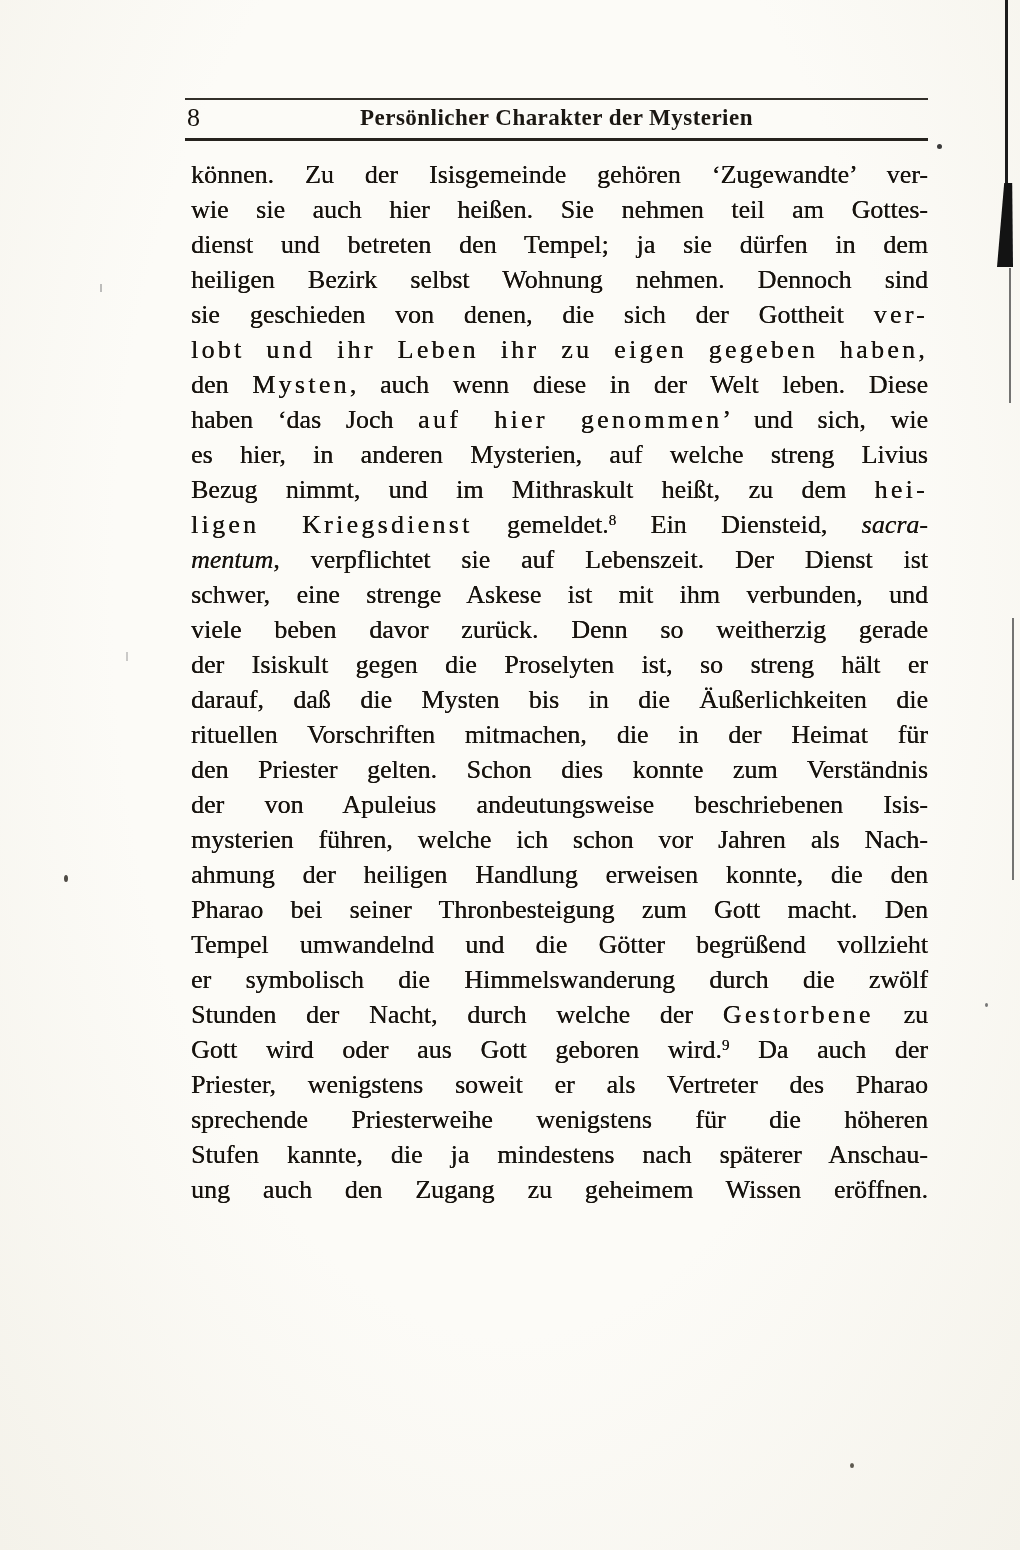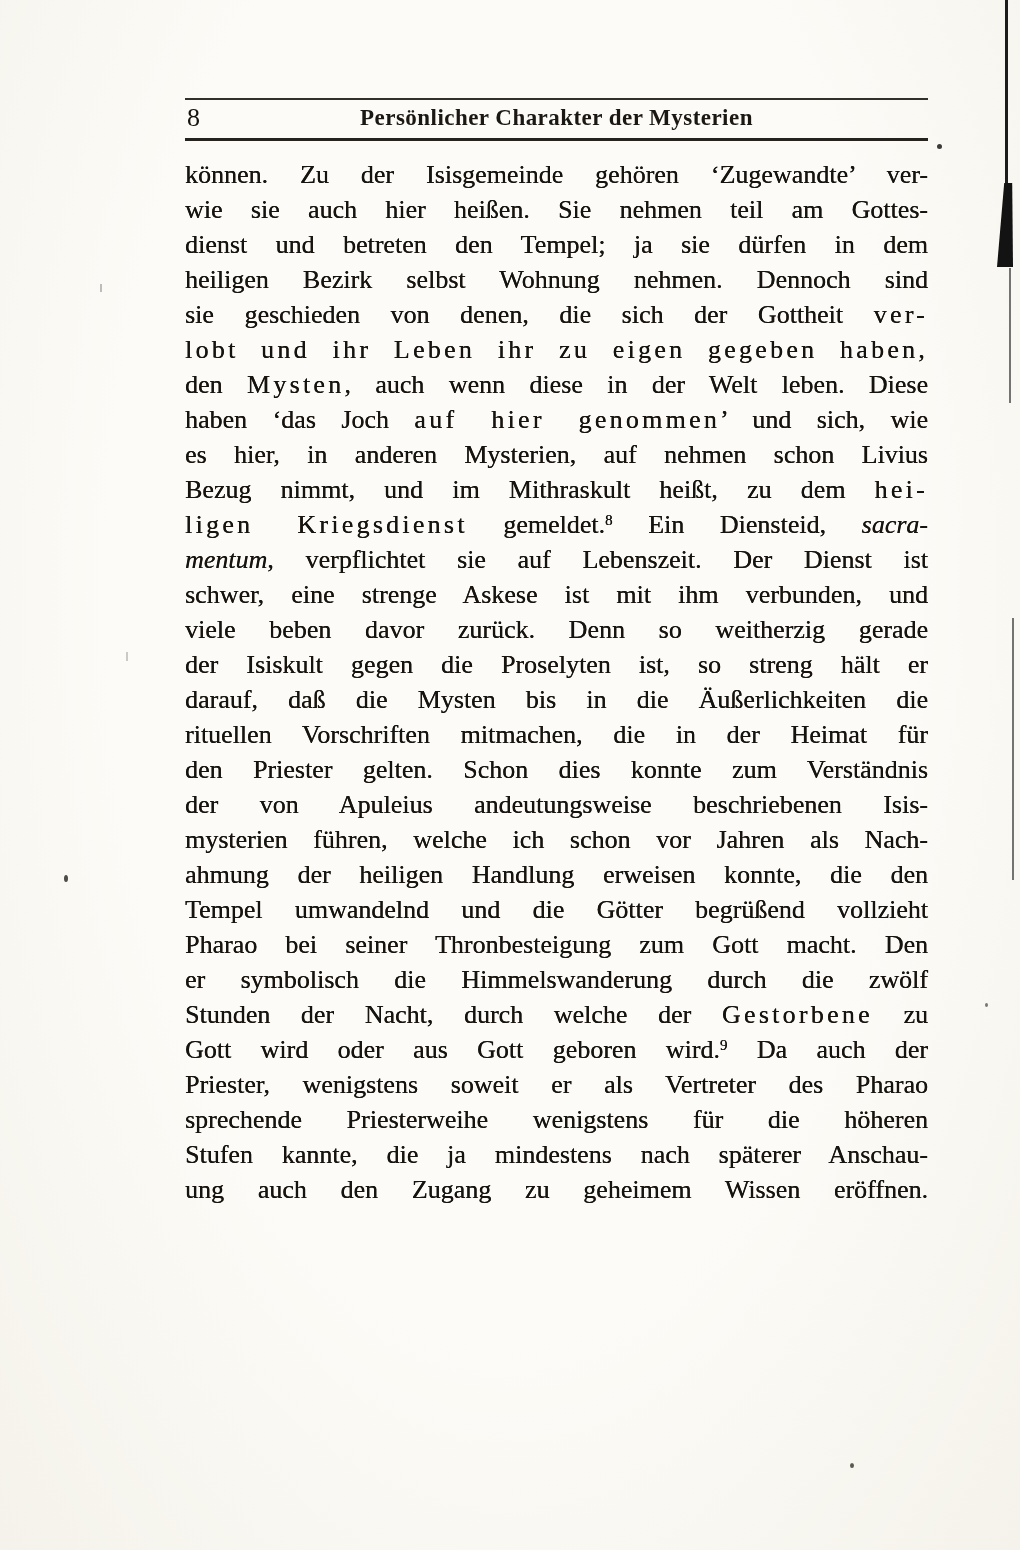--- a/index.html
+++ b/index.html
@@ -35,20 +35,21 @@
   }
   
   .text-block{
     position:absolute;left:185px;top:157px;width:743px;
   }
   .line{
     font-size:26px;line-height:35px;height:35px;
     text-align:justify;text-align-last:justify;
     white-space:normal;overflow:visible;
     text-shadow:0.2px 0 0 currentColor;
+    margin-left:6px;
   }
   .it{font-style:italic;}
   .sperr{letter-spacing:0.125em;word-spacing:0.2em;}
   .fn{font-size:15px;vertical-align:8px;line-height:0;letter-spacing:0;}
   
   .art{position:absolute;pointer-events:none;}
   .art-vline1{left:1005px;top:0;width:3px;height:185px;background:#1c1c1c;}
   .art-wedge{left:997px;top:183px;width:16px;height:84px;background:#131313;
     clip-path:polygon(45% 0,95% 0,100% 100%,0 100%);}
   .art-vline2{left:1009px;top:268px;width:2px;height:135px;background:#2c2c2c;opacity:.65;}
@@ -87,35 +88,35 @@
 
   <div class="text-block">
       <div class="line"><span>können. Zu der Isisgemeinde gehören ‘Zugewandte’ ver-</span></div>
       <div class="line"><span>wie sie auch hier heißen. Sie nehmen teil am Gottes-</span></div>
       <div class="line"><span>dienst und betreten den Tempel; ja sie dürfen in dem</span></div>
       <div class="line"><span>heiligen Bezirk selbst Wohnung nehmen. Dennoch sind</span></div>
       <div class="line"><span>sie geschieden von denen, die sich der Gottheit </span><span class="sperr">ver-</span></div>
       <div class="line"><span class="sperr">lobt und ihr Leben ihr zu eigen gegeben haben,</span></div>
       <div class="line"><span>den </span><span class="sperr">Mysten</span><span>, auch wenn diese in der Welt leben. Diese</span></div>
       <div class="line"><span>haben ‘das Joch </span><span class="sperr">auf hier genommen</span><span>’ und sich, wie</span></div>
-      <div class="line"><span>es hier, in anderen Mysterien, auf nehmen schon Livius</span></div>
+      <div class="line"><span>es hier, in anderen Mysterien, auf welche streng Livius</span></div>
       <div class="line"><span>Bezug nimmt, und im Mithraskult heißt, zu dem </span><span class="sperr">hei-</span></div>
       <div class="line"><span class="sperr">ligen Kriegsdienst</span><span> gemeldet.</span><sup class="fn">8</sup><span> Ein Diensteid, </span><span class="it">sacra-</span></div>
       <div class="line"><span class="it">mentum</span><span>, verpflichtet sie auf Lebenszeit. Der Dienst ist</span></div>
       <div class="line"><span>schwer, eine strenge Askese ist mit ihm verbunden, und</span></div>
       <div class="line"><span>viele beben davor zurück. Denn so weitherzig gerade</span></div>
       <div class="line"><span>der Isiskult gegen die Proselyten ist, so streng hält er</span></div>
       <div class="line"><span>darauf, daß die Mysten bis in die Äußerlichkeiten die</span></div>
       <div class="line"><span>rituellen Vorschriften mitmachen, die in der Heimat für</span></div>
       <div class="line"><span>den Priester gelten. Schon dies konnte zum Verständnis</span></div>
       <div class="line"><span>der von Apuleius andeutungsweise beschriebenen Isis-</span></div>
       <div class="line"><span>mysterien führen, welche ich schon vor Jahren als Nach-</span></div>
       <div class="line"><span>ahmung der heiligen Handlung erweisen konnte, die den</span></div>
+      <div class="line"><span>Pharao bei seiner Thronbesteigung zum Gott macht. Den</span></div>
       <div class="line"><span>Tempel umwandelnd und die Götter begrüßend vollzieht</span></div>
-      <div class="line"><span>Pharao bei seiner Thronbesteigung zum Gott macht. Den</span></div>
       <div class="line"><span>er symbolisch die Himmelswanderung durch die zwölf</span></div>
       <div class="line"><span>Stunden der Nacht, durch welche der </span><span class="sperr">Gestorbene</span><span> zu</span></div>
       <div class="line"><span>Gott wird oder aus Gott geboren wird.</span><sup class="fn">9</sup><span> Da auch der</span></div>
       <div class="line"><span>Priester, wenigstens soweit er als Vertreter des Pharao</span></div>
       <div class="line"><span>sprechende Priesterweihe wenigstens für die höheren</span></div>
       <div class="line"><span>Stufen kannte, die ja mindestens nach späterer Anschau-</span></div>
       <div class="line"><span>ung auch den Zugang zu geheimem Wissen eröffnen.</span></div>
     </div>
 
 </div>

